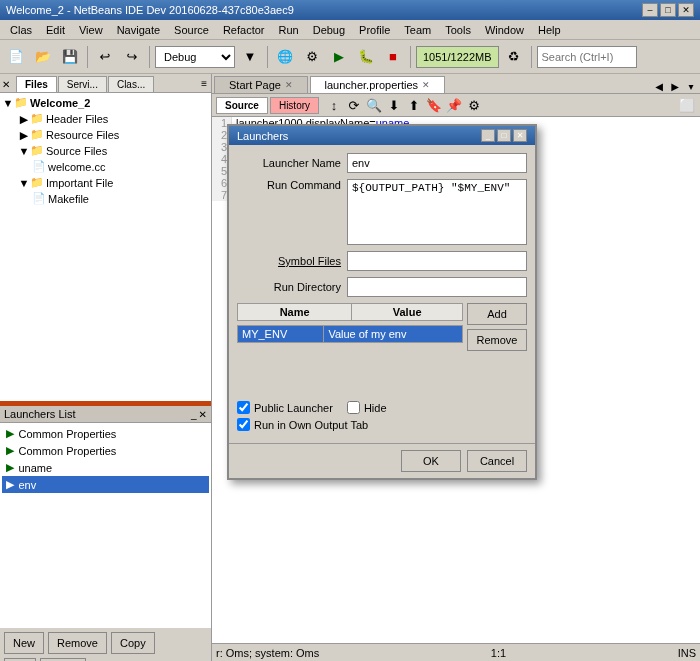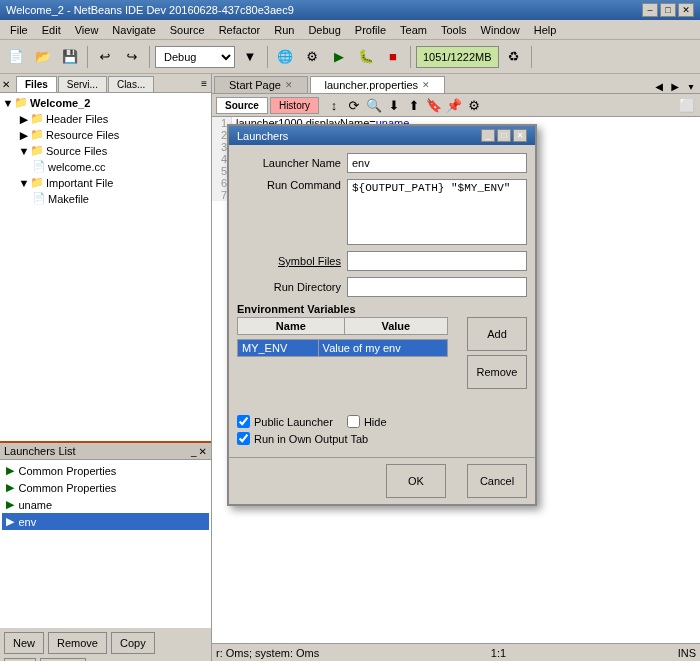--- a/index.html
+++ b/index.html
@@ -112,22 +112,22 @@
       display: flex; align-items: center; padding: 1px 0; cursor: pointer;
       white-space: nowrap;
     }
     .tree-expand { width: 12px; height: 12px; display: inline-flex; align-items: center; justify-content: center; }
     .tree-icon { width: 14px; height: 14px; margin-right: 2px; display: inline-block; }
     .folder-icon { color: #f0a000; }
     .file-icon { color: #6080c0; }
 
     
     .bottom-left {
-      height: 220px;
-      border-top: 2px solid #c2410c;
+      height: 260px;
+      border-top: 5px solid #c2410c;
       background: #d4d0c8;
       overflow: hidden;
     }
     .bottom-panel-header {
       background: #c8c4bc;
       padding: 2px 4px;
       font-size: 10px;
       border-bottom: 1px solid #999;
       display: flex;
       align-items: center;
@@ -313,42 +313,42 @@
     .env-table tr.selected td { background: #316ac5; color: white; }
     .env-body { height: 70px; overflow: auto; }
     .checkbox-row { display: flex; align-items: center; gap: 4px; margin-bottom: 4px; }
     .checkbox-row label { font-size: 11px; }
     .dialog-buttons {
       display: flex; justify-content: flex-end; gap: 6px;
       padding: 6px 8px;
       border-top: 1px solid #999;
     }
     .dialog-btn {
-      min-width: 60px; height: 34px; background: #d4d0c8;
-      border: 1px solid #888; cursor: pointer; font-size: 11px; margin-left: 15px;
+      min-width: 60px; height: 22px; background: #d4d0c8;
+      border: 1px solid #888; cursor: pointer; font-size: 11px;
     }
     .env-section-label { font-size: 11px; font-weight: bold; margin-bottom: 2px; }
 
     
     .underline { text-decoration: underline; }
   </style>
 </head>
 <body>
 
 <div class="title-bar">
   <span>Welcome_2 - NetBeans IDE Dev 20160628-437c80e3aec9</span>
   <div class="title-bar-controls">
     <div class="title-btn">–</div>
     <div class="title-btn">□</div>
     <div class="title-btn">✕</div>
   </div>
 </div>
 
 <div class="menu-bar">
-  <span class="menu-item">File</span>
+  <span class="menu-item">Clas</span>
   <span class="menu-item">Edit</span>
   <span class="menu-item">View</span>
   <span class="menu-item">Navigate</span>
   <span class="menu-item">Source</span>
   <span class="menu-item">Refactor</span>
   <span class="menu-item">Run</span>
   <span class="menu-item">Debug</span>
   <span class="menu-item">Profile</span>
   <span class="menu-item">Team</span>
   <span class="menu-item">Tools</span>
@@ -373,20 +373,21 @@
   <div class="toolbar-btn">⚙</div>
   <div class="toolbar-btn" style="color:#006600;">▶</div>
   <div class="toolbar-btn">🐛</div>
   <div class="toolbar-btn" style="color:#cc0000;">■</div>
   <div class="toolbar-sep"></div>
   <div class="memory-btn">
     <span>1051/1222MB</span>
   </div>
   <div class="toolbar-btn">♻</div>
   <div class="toolbar-sep"></div>
+  <input class="search-box" type="text" placeholder="Search (Ctrl+I)" style="">
 </div>
 
 <div class="main-layout">
 
   <div class="left-panel">
     <div class="panel-tabs">
       <div style="width:14px; font-size:10px; cursor:pointer; align-self:center;">✕</div>
       <div class="panel-tab active">Files</div>
       <div class="panel-tab">Servi...</div>
       <div class="panel-tab">Clas...</div>
@@ -577,21 +578,20 @@
             <span class="form-label underline">Symbol Files</span>
             <input class="form-input" type="text" value="" style="">
           </div>
 
           <div class="form-row">
             <span class="form-label">Run Directory</span>
             <input class="form-input" type="text" value="" style="">
           </div>
 
           <div>
-            <div class="env-section-label">Environment Variables</div>
             <div style="display:flex; gap:4px;">
               <div style="flex:1;">
                 <table class="env-table">
                   <thead>
                     <tr>
                       <th>Name</th>
                       <th>Value</th>
                     </tr>
                   </thead>
                 </table>

